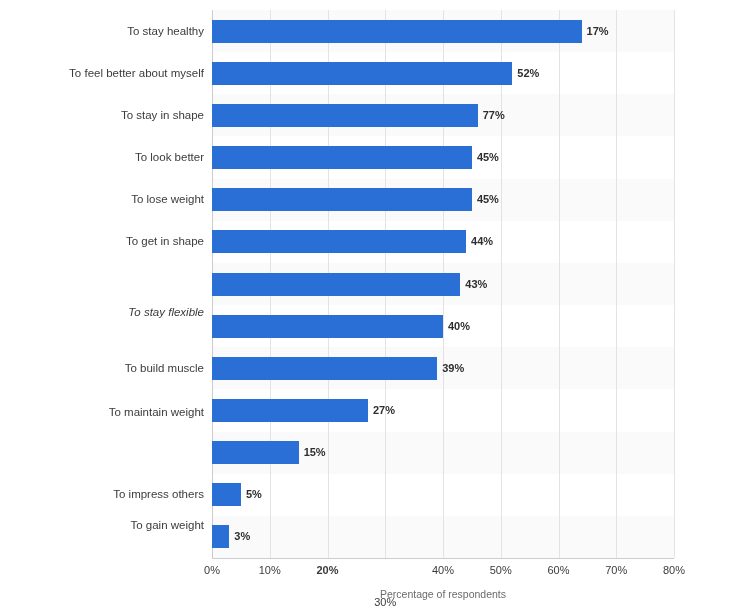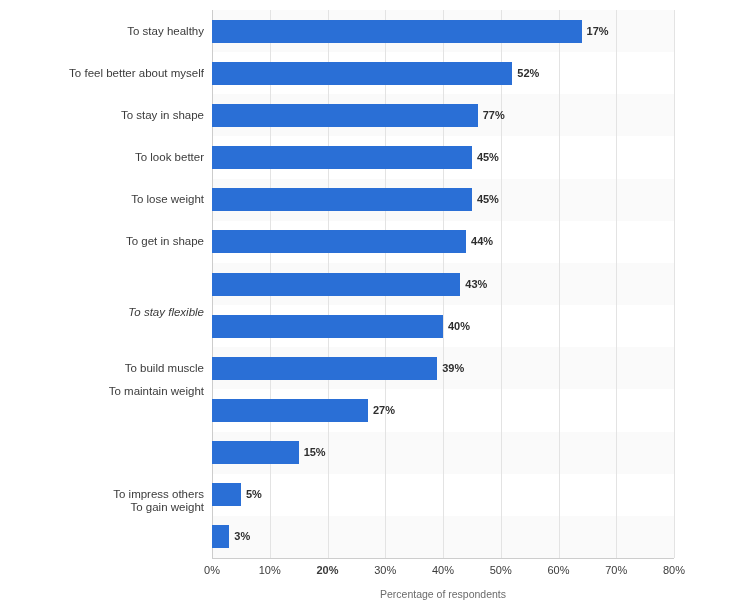--- a/index.html
+++ b/index.html
@@ -116,23 +116,23 @@
 
   <div class="cat-labels">
       <div class="cat-label" style="top: 9.57692px;">To stay healthy</div>
       <div class="cat-label" style="top: 51.7308px;">To feel better about myself</div>
       <div class="cat-label" style="top: 93.8846px;">To stay in shape</div>
       <div class="cat-label" style="top: 136.038px;">To look better</div>
       <div class="cat-label" style="top: 178.192px;">To lose weight</div>
       <div class="cat-label" style="top: 220.346px;">To get in shape</div>
       <div class="cat-label" style="top: 291px; font-style: italic;">To stay flexible</div>
       <div class="cat-label" style="top: 346.808px;">To build muscle</div>
-      <div class="cat-label" style="top: 370px;">To maintain weight</div>
+      <div class="cat-label" style="top: 391px;">To maintain weight</div>
       <div class="cat-label" style="top: 473.269px;">To impress others</div>
-      <div class="cat-label" style="top: 486px;">To gain weight</div>
+      <div class="cat-label" style="top: 504px;">To gain weight</div>
     </div>
 
   <div class="plot-area">
     <div id="bands">
         <div class="row-band" style="top: 0px; height: 42.1538px;"></div>
         <div class="row-band alt" style="top: 42.1538px; height: 42.1538px;"></div>
         <div class="row-band" style="top: 84.3077px; height: 42.1538px;"></div>
         <div class="row-band alt" style="top: 126.462px; height: 42.1538px;"></div>
         <div class="row-band" style="top: 168.615px; height: 42.1538px;"></div>
         <div class="row-band alt" style="top: 210.769px; height: 42.1538px;"></div>
@@ -183,21 +183,21 @@
         <div class="bar" style="left: 0px; top: 515.423px; width: 17.325px; background: rgb(42, 111, 214);"></div>
         <div class="bar-value" style="left: 22.325px; top: 515.423px;">3%</div>
       </div>
   </div>
 
   <div class="x-axis"></div>
   <div id="xticks">
       <div class="tick-label" style="left: 212px;">0%</div>
       <div class="tick-label" style="left: 269.75px;">10%</div>
       <div class="tick-label" style="left: 327.5px; font-weight: bold;">20%</div>
-      <div class="tick-label" style="left: 385.25px;">30%</div>
+      <div class="tick-label" style="left: 385.25px; margin-top: 32px;">30%</div>
       <div class="tick-label" style="left: 443px;">40%</div>
       <div class="tick-label" style="left: 500.75px;">50%</div>
       <div class="tick-label" style="left: 558.5px;">60%</div>
       <div class="tick-label" style="left: 616.25px;">70%</div>
       <div class="tick-label" style="left: 674px;">80%</div>
     </div>
 
   <div class="axis-title">Percentage of respondents</div>
 </div>
 

